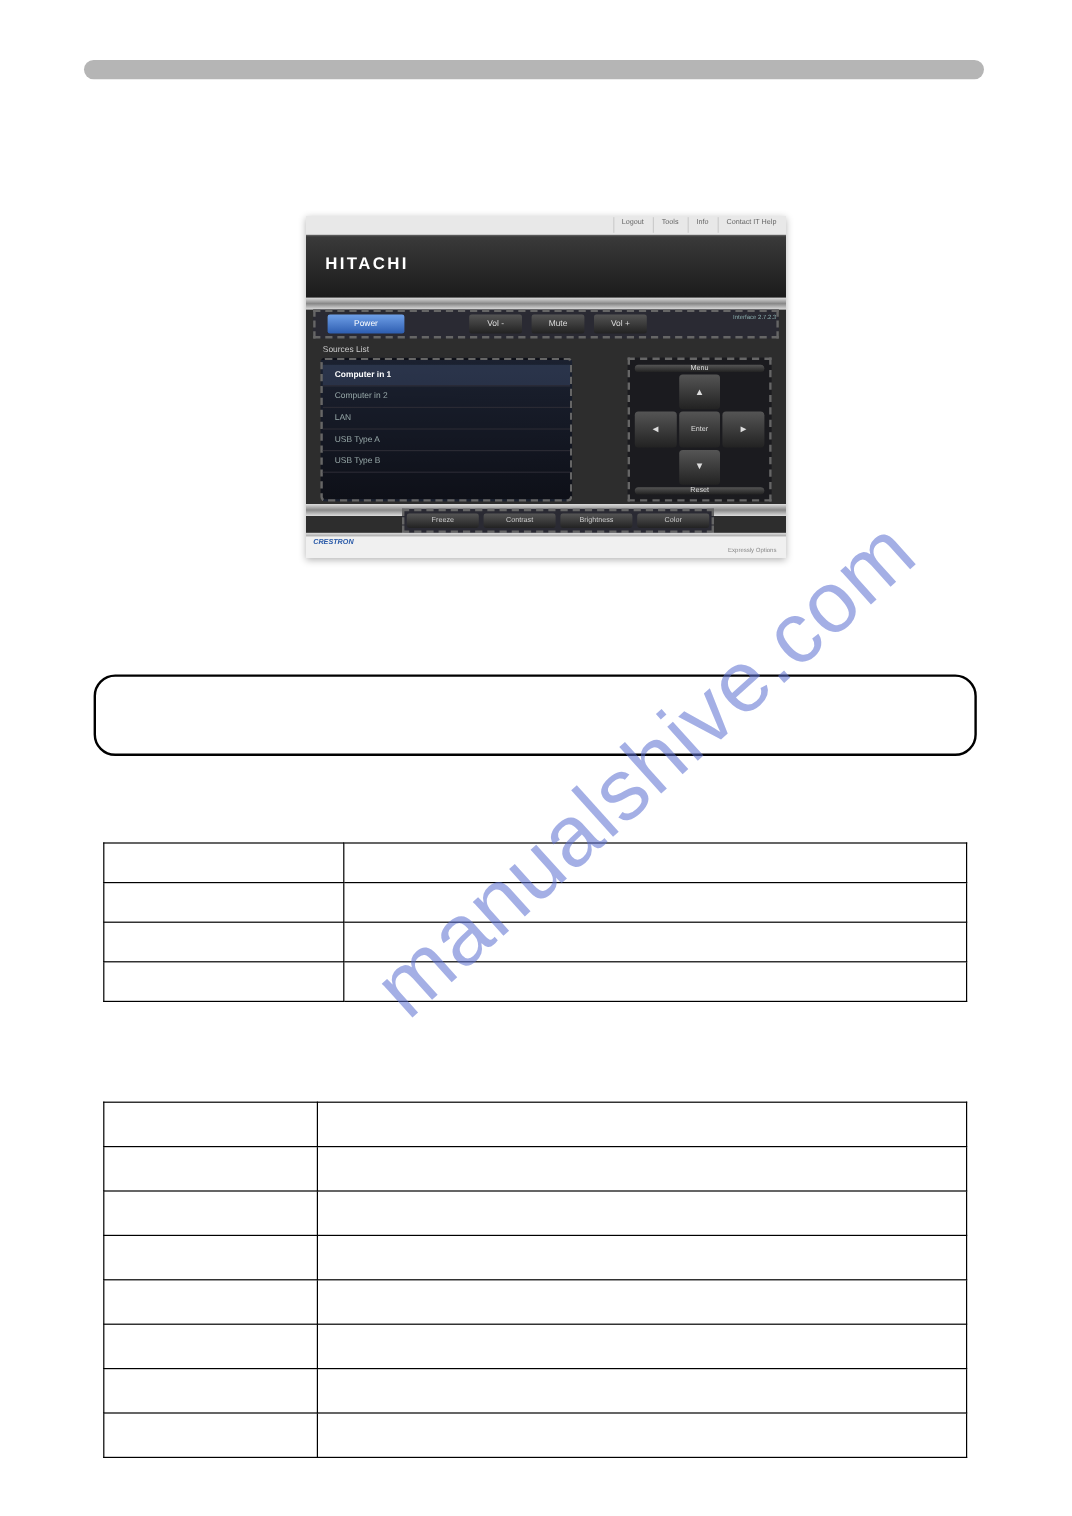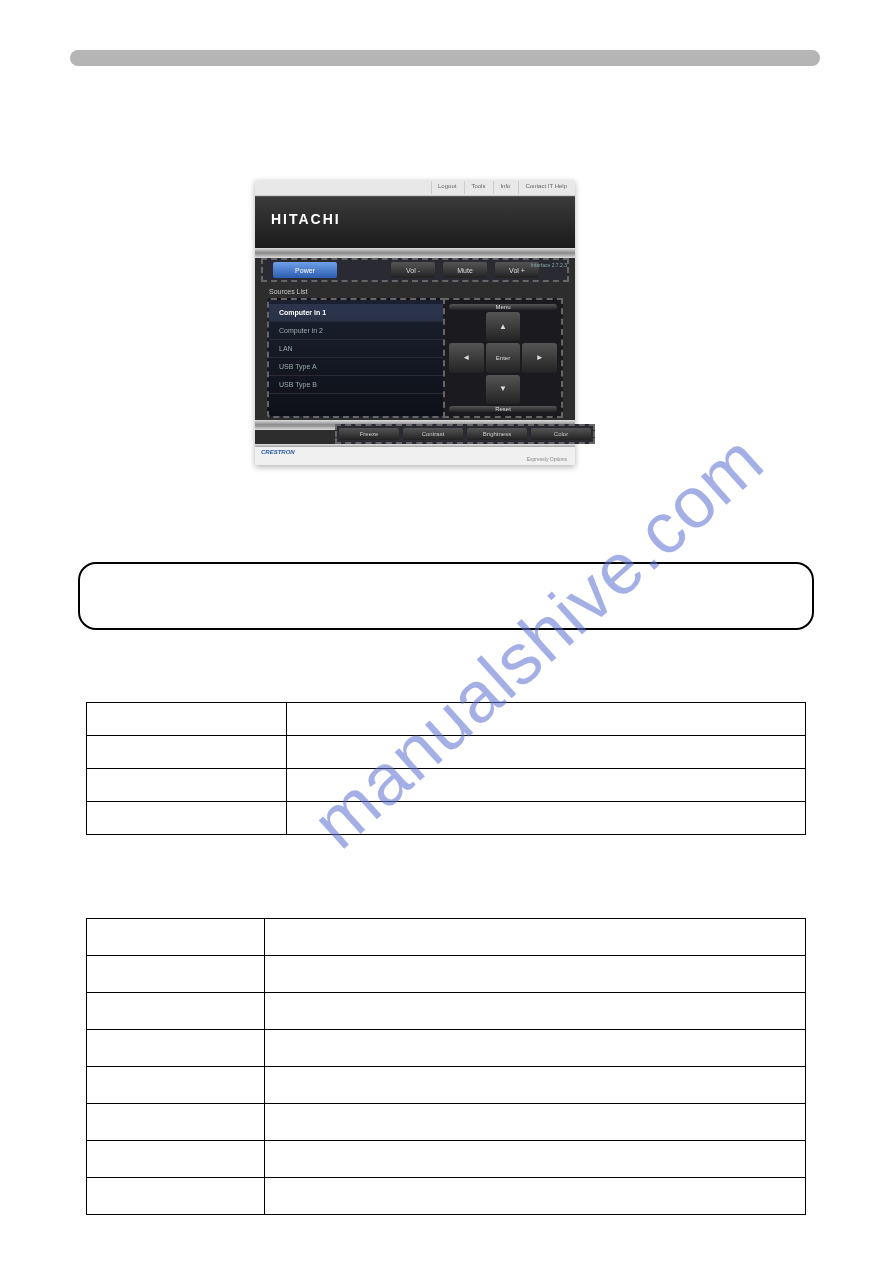--- a/index.html
+++ b/index.html
@@ -23,24 +23,25 @@
     left: 70px;
     width: 750px;
     height: 16px;
     background: #b5b5b5;
     border-radius: 8px;
   }
   .device-frame {
     position: absolute;
     top: 180px;
     left: 255px;
-    width: 320px;
+    width: 376px;
     height: 285px;
     background: #2d2d2d;
     box-shadow: 0 2px 6px rgba(0,0,0,0.3);
+    padding-left: 24px;
   }
   .device-topbar {
     position: absolute;
     top: 0;
     right: 0;
     height: 16px;
     display: flex;
     gap: 2px;
     padding: 1px 2px;
     font-size: 6px;

